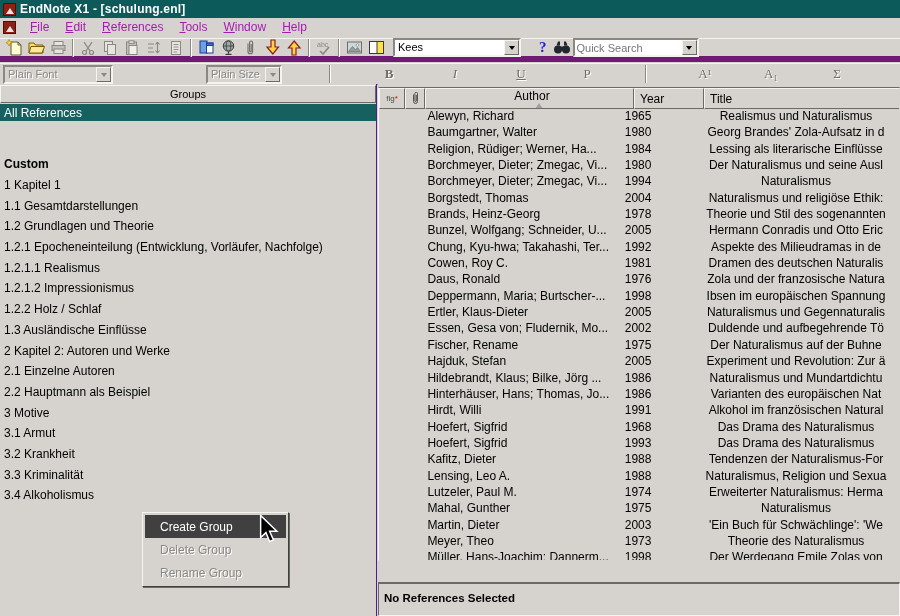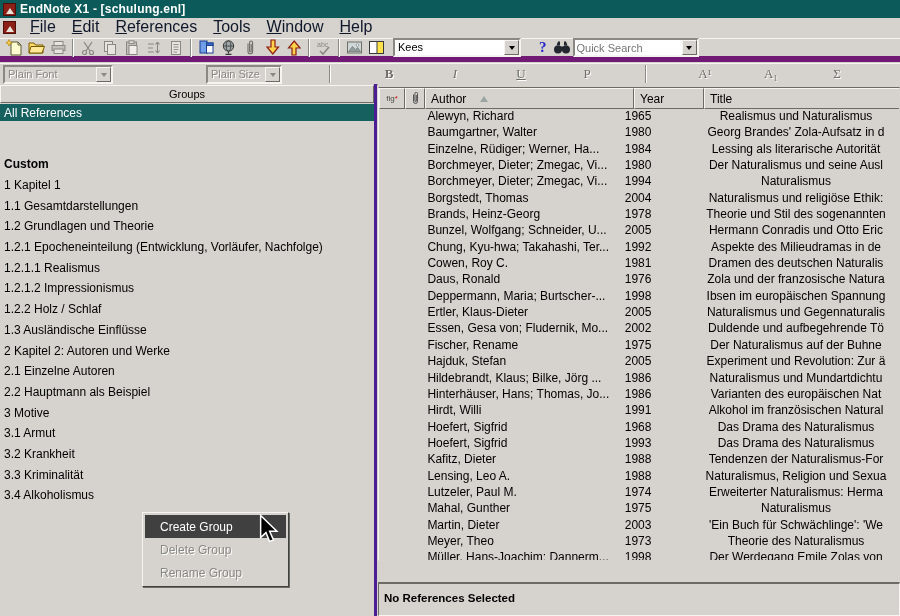--- a/index.html
+++ b/index.html
@@ -20,21 +20,21 @@
               border-right:4px solid transparent; border-bottom:6px solid #e8e4da; }
   #titlebar .title { color:#fff; font-size:12px; font-weight:bold; letter-spacing:.2px; }
 
   
   #menubar { position:absolute; left:0; top:18px; width:900px; height:20px; background:#d6d3ce;
              display:flex; align-items:center; border-bottom:1px solid #d6d3ce; }
   #menubar .doc-icon { width:13px; height:13px; margin:0 6px 0 3px; background:#8c1f16;
              border:1px solid #4d0f0a; position:relative; }
   #menubar .doc-icon::after { content:""; position:absolute; left:2px; top:4px; border-left:4px solid transparent;
              border-right:4px solid transparent; border-bottom:6px solid #e8e4da; }
-  .menu-item { display:inline-block; font-size:16px; color:#0f172a; padding:2px 8px 3px 8px; }
+  .menu-item { display:inline-block; font-size:12px; color:#a21caf; padding:2px 8px 3px 8px; }
   .menu-item::first-letter { text-decoration:underline; }
 
   
   #toolbar1 { position:absolute; left:0; top:38px; width:900px; height:24px;
               border-top:1px solid #f5f4f1; border-bottom:6px solid #701a75;
               display:flex; align-items:center; padding-left:3px; }
   #toolbar2 { position:absolute; left:0; top:63px; width:900px; height:22px;
               border-top:1px solid #f5f4f1; border-bottom:1px solid #8a8883;
               display:flex; align-items:center; padding-left:3px;gap:44px; }
   .tbtn { width:22px; height:20px; display:flex; align-items:center; justify-content:center; }
@@ -48,40 +48,40 @@
   .combo.disabled { background:#d6d3ce; }
   .combo.disabled .val { color:#8a8883; text-shadow:1px 1px 0 #fff; }
   .combo input { position:absolute; left:2px; top:0; width:calc(100% - 18px); height:100%; border:none; outline:none;
            font-size:11px; font-family:"Liberation Sans", sans-serif; background:transparent; }
   .fmt-btn { width:22px; height:19px; display:flex; align-items:center; justify-content:center;
            font-family:"Liberation Serif", serif; font-size:13px; color:#6f6e69; text-shadow:1px 1px 0 #fff; }
   .help-q { font-size:15px; font-weight:bold; color:#2222cc; font-family:"Liberation Serif", serif; padding:0 4px; }
 
   
   #groups-panel { position:absolute; left:0; top:84px; width:377px; height:532px; background:#d6d3ce;
-                  border-right:3px solid #4c1d95;padding-left:16px; }
+                  border-right:1px solid #4c1d95;padding-left:16px; }
   #groups-header { position:absolute; left:0; top:1px; width:100%; height:18px; text-align:center;
                   font-size:11px; color:#000; line-height:16px; }
   #all-references { position:absolute; left:0; top:20px; width:100%; height:17px; background:#166060;
                   color:#fff; font-size:12px; padding:2px 0 0 4px; }
   #groups-list { position:absolute; left:0; top:70px; width:100%; }
   .group-item { height:20.7px; font-size:12px; color:#000; padding-left:4px; white-space:nowrap;
                 overflow:hidden; display:flex; align-items:center; }
   .group-item.bold { font-weight:bold;text-align:center; }
 
   
   #ref-panel { position:absolute; left:378px; top:84px; width:522px; height:532px; background:#d6d3ce; }
   #listbox { position:absolute; left:0; top:3px; width:522px; height:474px;
              border:1px solid; border-color:#6c6a64 #d6d3ce #d6d3ce #f5f4f1; overflow:hidden; }
   #ref-header { position:absolute; left:0; top:0; width:540px; height:21px; display:flex; }
   .hcell { height:21px; border:1px solid; border-color:#f5f4f1 #6c6a64 #6c6a64 #f5f4f1; background:#d6d3ce;
            font-size:12px; color:#000; display:flex; align-items:center; padding-left:5px; white-space:nowrap; overflow:hidden; }
   .hcell.c-fig { width:26px; justify-content:center; padding-left:0; }
   .hcell.c-clip { width:20px; justify-content:center; padding-left:0; }
-  .hcell.c-author { width:209px; }
+  .hcell.c-author { width:209px;flex-direction:column; }
   .hcell.c-year { width:70px; }
   .hcell.c-title { flex:1 0 215px; }
   .fig-label { font-size:8px; color:#4a4a46; }
   .fig-badge { font-size:8px; color:#cc1111; vertical-align:super; line-height:0; }
   .sort-arrow { width:0; height:0; border:4px solid transparent; border-bottom:6px solid #9aa5a2; margin-left:14px; margin-top:-4px; }
   #ref-rows { position:absolute; left:0; top:21px; width:522px; height:453px; overflow:hidden; }
   .ref-row { display:flex; height:16.35px; font-size:12px; color:#000; white-space:nowrap; }
   .ref-row .cell { overflow:hidden; white-space:nowrap; }
   .cell.c-fig { width:26px; } .cell.c-clip { width:20px; }
   .cell.c-author { width:209px; padding-left:5px; }
@@ -364,23 +364,23 @@
             <div class="cell c-fig"></div>
             <div class="cell c-clip"></div>
             <div class="cell c-author">Baumgartner, Walter</div>
             <div class="cell c-year">1980</div>
             <div class="cell c-title">Georg Brandes' Zola-Aufsatz in d</div>
           </div>
 
           <div class="ref-row">
             <div class="cell c-fig"></div>
             <div class="cell c-clip"></div>
-            <div class="cell c-author">Einzelne, Rüdiger; Werner, Ha...</div>
+            <div class="cell c-author">Religion, Rüdiger; Werner, Ha...</div>
             <div class="cell c-year">1984</div>
-            <div class="cell c-title">Lessing als literarische Autorität</div>
+            <div class="cell c-title">Lessing als literarische Einflüsse</div>
           </div>
 
           <div class="ref-row">
             <div class="cell c-fig"></div>
             <div class="cell c-clip"></div>
             <div class="cell c-author">Borchmeyer, Dieter; Zmegac, Vi...</div>
             <div class="cell c-year">1980</div>
             <div class="cell c-title">Der Naturalismus und seine Ausl</div>
           </div>
 

